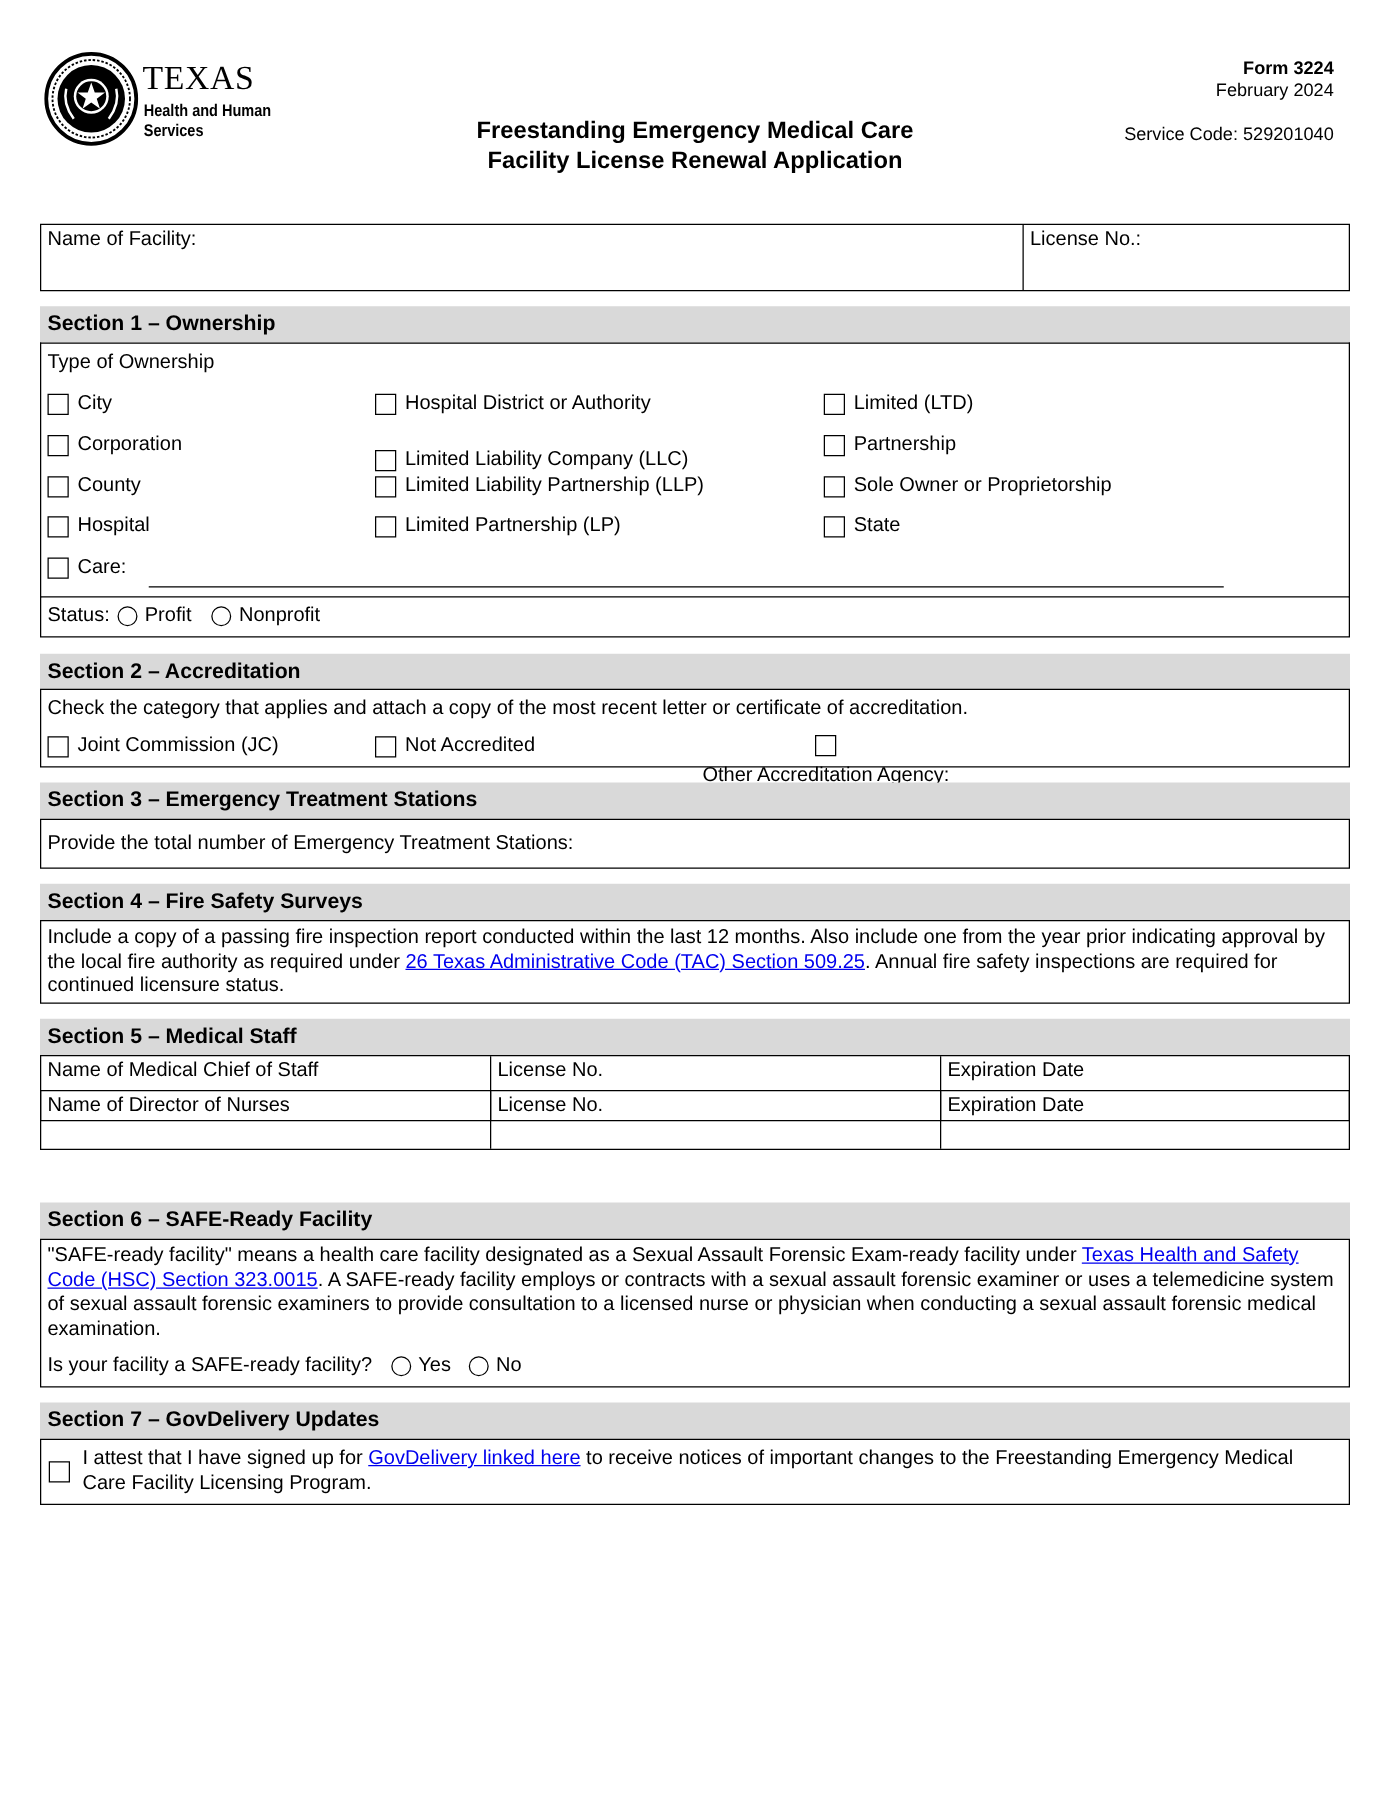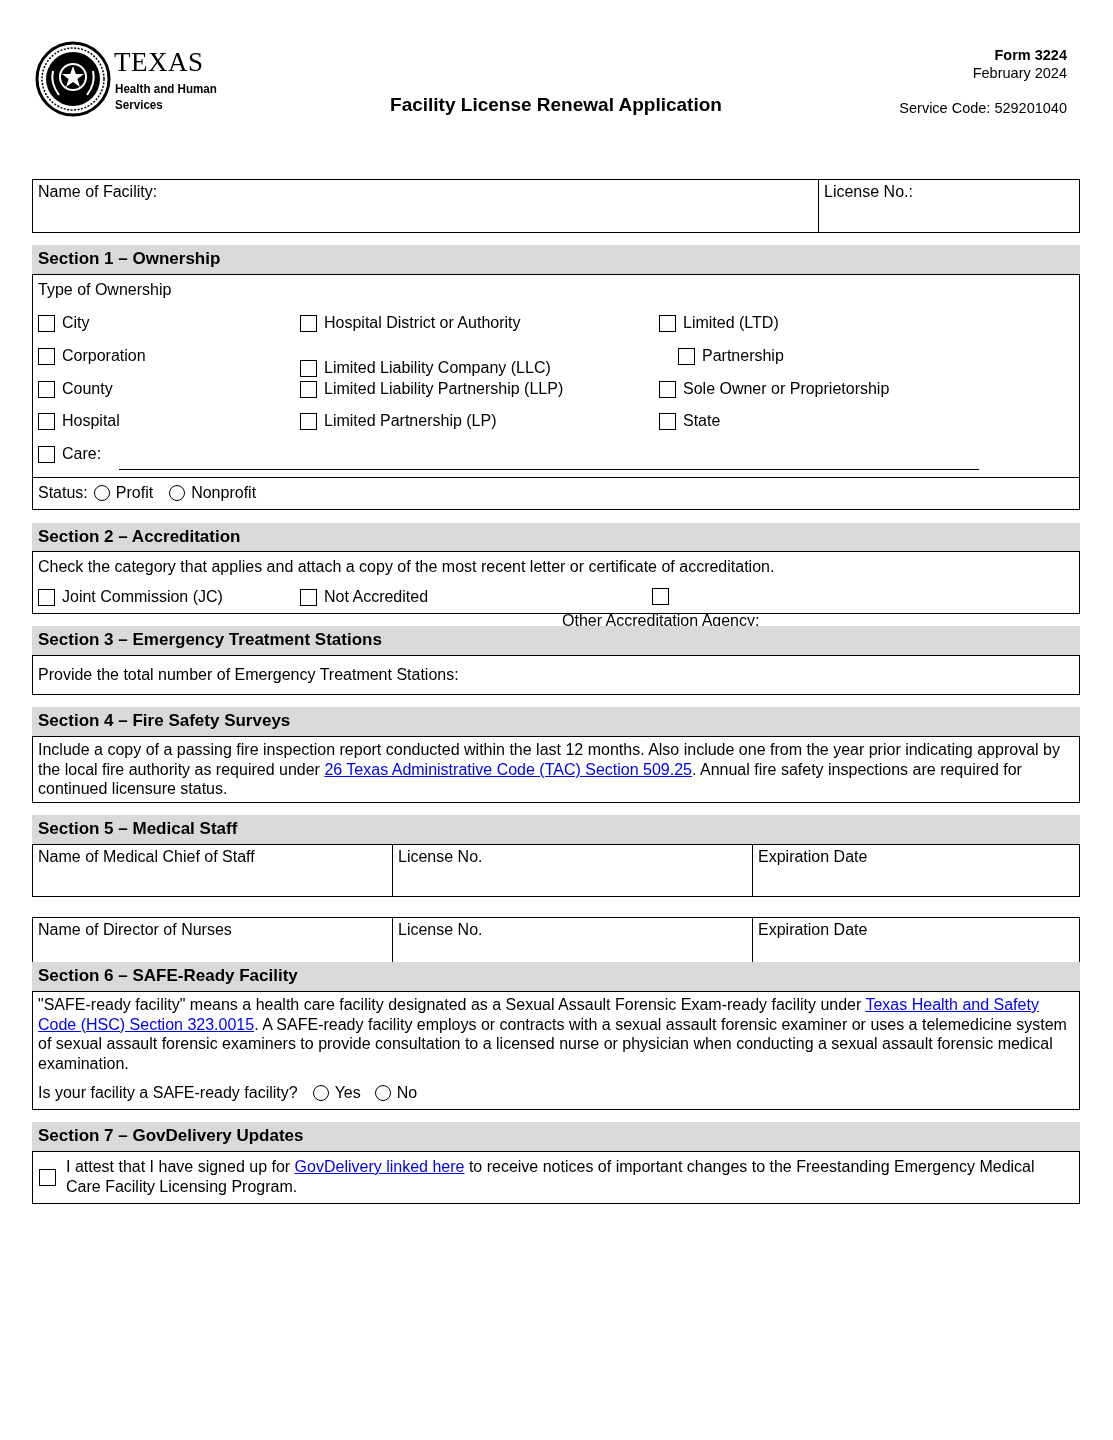--- a/index.html
+++ b/index.html
@@ -41,20 +41,21 @@
     <path d="M18 30 q-3 12 6 24 M58 30 q3 12 -6 24" stroke="#fff" stroke-width="2" fill="none"></path>
   </svg>
   <div class="t1">TEXAS</div>
   <div class="t2">
     <div>Health and Human</div>
     <div>Services</div>
   </div>
 </div>
 
 <div class="title">
+  <div>Freestanding Emergency Medical Care</div>
   <div>Facility License Renewal Application</div>
 </div>
 
 <div class="meta">
   <div class="form">Form 3224</div>
   <div>February 2024</div>
   <div class="svc">Service Code: 529201040</div>
 </div>
 
 <div class="box" style="top:179px;height:54px;">
@@ -84,21 +85,21 @@
     </div>
 
   <div class="item" style="left:5px;top:72px;">
       <span class="cb"></span>
       <span>Corporation</span>
     </div>
   <div class="item" style="left:267px;top:84px;align-items:flex-end;">
       <span class="cb"></span>
       <span>Limited Liability Company (LLC)</span>
     </div>
-  <div class="item" style="left:626px;top:72px;margin-left:19px;">
+  <div class="item" style="left:626px;top:72px;">
       <span class="cb"></span>
       <span>Partnership</span>
     </div>
 
   <div class="item" style="left:5px;top:105px;">
       <span class="cb"></span>
       <span>County</span>
     </div>
   <div class="item" style="left:267px;top:105px;">
       <span class="cb"></span>
@@ -167,21 +168,21 @@
     <span>Include a copy of a passing fire inspection report conducted within the last 12 months. Also include one from the year prior indicating approval by the local fire authority as required under </span><a class="link" href="#">26 Texas Administrative Code (TAC) Section 509.25</a><span>. Annual fire safety inspections are required for continued licensure status.</span>
   </div>
 </div>
 
 <div class="sec-h" style="top:815px;">Section 5 – Medical Staff</div>
 <div class="box" style="top:844px;height:53px;">
   <div class="cell" style="left:0;width:360px;"><span>Name of Medical Chief of Staff</span></div>
   <div class="cell" style="left:360px;width:360px;"><span>License No.</span></div>
   <div class="cell" style="left:720px;right:0;"><span>Expiration Date</span></div>
 </div>
-<div class="box" style="top:917px;height:64px;">
+<div class="box" style="top:872px;height:48px;">
   <div class="cell" style="left:0;width:360px;"><span>Name of Director of Nurses</span></div>
   <div class="cell" style="left:360px;width:360px;"><span>License No.</span></div>
   <div class="cell" style="left:720px;right:0;"><span>Expiration Date</span></div>
 </div>
 
 <div class="sec-h" style="top:962px;">Section 6 – SAFE-Ready Facility</div>
 <div class="box" style="top:991px;height:119px;padding:3px 5px;">
   <div class="txt">
     <span>"SAFE-ready facility" means a health care facility designated as a Sexual Assault Forensic Exam-ready facility under </span><a class="link" href="#">Texas Health and Safety Code (HSC) Section 323.0015</a><span>. A SAFE-ready facility employs or contracts with a sexual assault forensic examiner or uses a telemedicine system of sexual assault forensic examiners to provide consultation to a licensed nurse or physician when conducting a sexual assault forensic medical examination.</span>
   </div>

